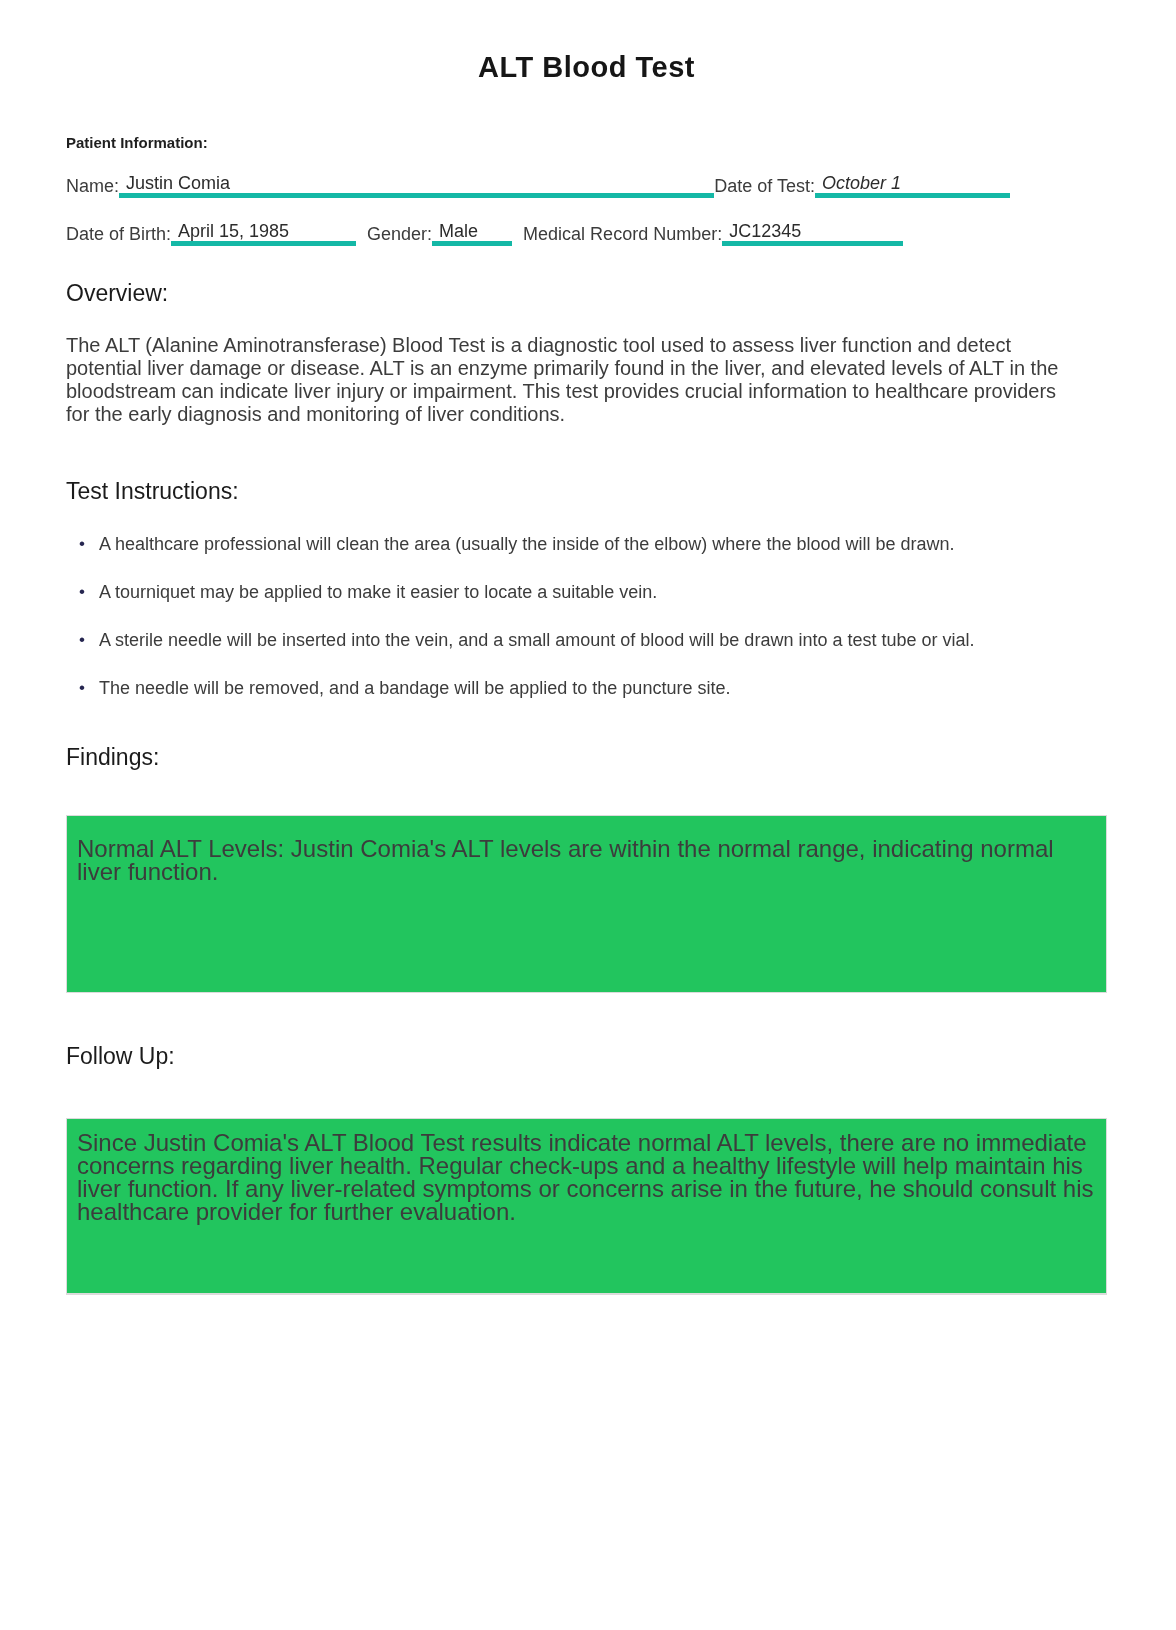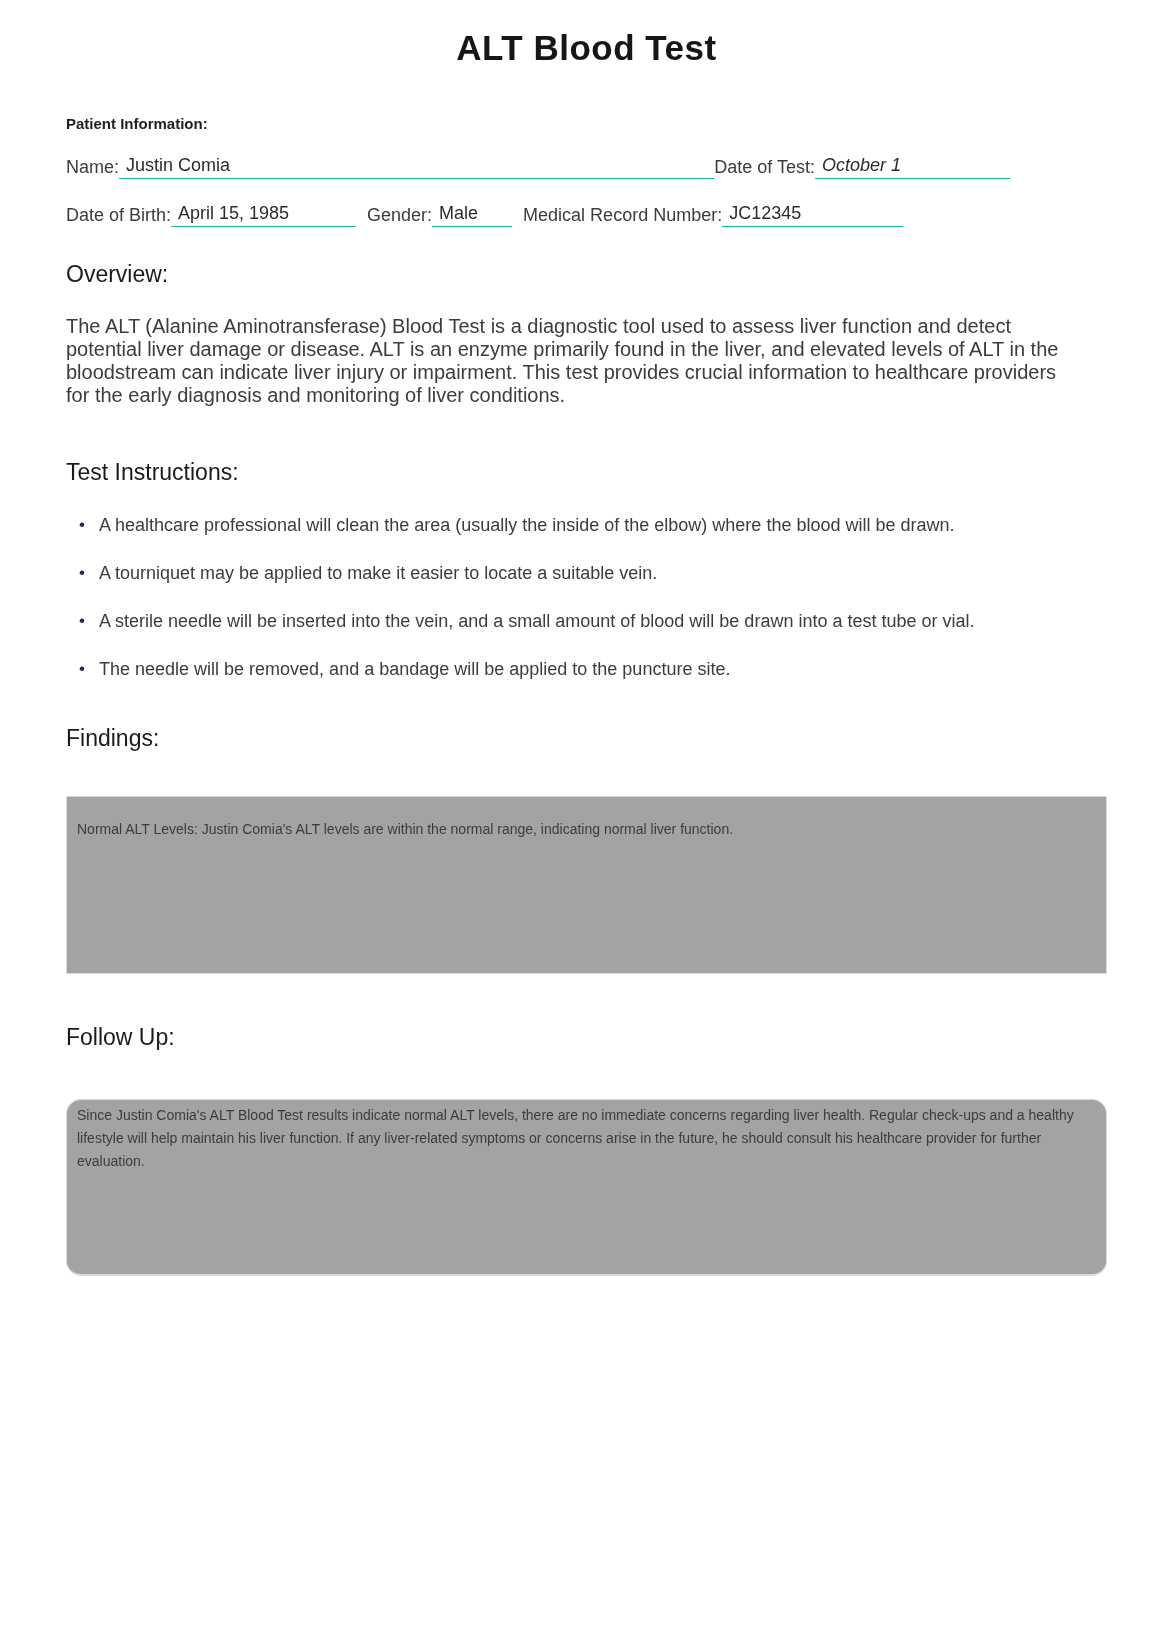--- a/index.html
+++ b/index.html
@@ -11,50 +11,50 @@
     color: #3c3c3c;
     overflow: hidden;
   }
   .page {
     width: 1176px;
     height: 1630px;
     background: #ffffff;
     padding: 0 69px 0 66px;
   }
   .doc-title {
-    font-size: 35px;
+    font-size: 29px;
     line-height: 38px;
     font-weight: bold;
     color: #161616;
     text-align: center;
-    margin-top: 29px;
+    margin-top: 48px;
     letter-spacing: 0.5px;
   }
   .pi-heading {
     font-size: 15px;
     line-height: 22px;
     font-weight: bold;
     color: #1f1f1f;
     margin-top: 46px;
   }
   .field-row {
     display: flex;
     align-items: flex-end;
     font-size: 18px;
     line-height: 24px;
     white-space: nowrap;
   }
   .row-1 { margin-top: 18px; margin-right: 97px; }
   .row-2 { margin-top: 22px; }
   .field-label { flex: 0 0 auto; color: #3c3c3c; }
   .fill-field {
-    border-bottom: 1px solid #14b8a6;
+    border-bottom: 5px solid #14b8a6;
     height: 26px;
     display: flex;
-    align-items: flex-start;
+    align-items: center;
     padding-left: 7px;
     color: #2c2c2c;
     overflow: hidden;
   }
   .fill-field.grow { flex: 1 1 auto; }
   .w-dot   { flex: 0 0 195px; font-style: italic; }
   .w-dob   { flex: 0 0 185px; }
   .w-gen   { flex: 0 0 80px; }
   .w-mrn   { flex: 0 0 181px; }
   .ml-gap  { margin-left: 11px; }
@@ -90,36 +90,35 @@
   .bullet-glyph {
     flex: 0 0 33px;
     padding-left: 13px;
     color: #262650;
     font-size: 17px;
   }
   .instruction-text { flex: 1 1 auto; }
   .textbox {
     width: 1041px;
     border: 1px solid #dbdbdb;
-    background: #a3a3a3;
-    font-size: 14px;
+    background: #22c55e;
+    font-size: 24px;
     line-height: 23px;
     color: #3c3c3c;
   }
   .findings-box {
     margin-top: 44px;
     height: 178px;
     padding: 21px 10px 0 10px;
   }
   .followup-box {
     margin-top: 48px;
     height: 177px;
-    padding: 4px 10px 0 10px;
+    padding: 12px 10px 0 10px;
     border-bottom-width: 2px;
-    border-radius: 15px;
   }
 </style>
 </head>
 <body>
 
 <div class="page">
 
   <h1 class="doc-title">ALT Blood Test</h1>
 
   <div class="pi-heading">Patient Information:</div>

